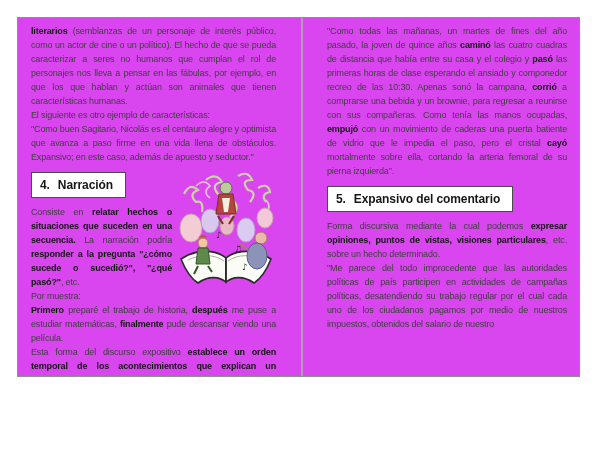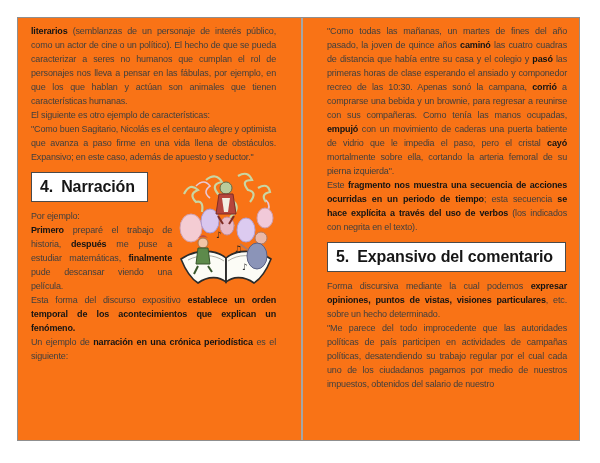--- a/index.html
+++ b/index.html
@@ -1,36 +1,36 @@
 <!DOCTYPE html>
 <html><head>
 <meta charset="utf-8">
 <style>
   html,body{margin:0;padding:0;}
   body{
     width:600px;height:463px;background:#ffffff;position:relative;
     font-family:"Liberation Sans",sans-serif;overflow:hidden;
   }
   .frame{
-    position:absolute;left:17px;top:17px;width:563px;height:424px;
-    border:1px solid #8f8f8f;display:flex;box-sizing:border-box;background:#f97316;gap:13px;
+    position:absolute;left:17px;top:17px;width:563px;height:360px;
+    border:1px solid #8f8f8f;display:flex;box-sizing:border-box;background:#d946ef;gap:13px;
   }
   .col{box-sizing:border-box;overflow:hidden;}
   .col-left{width:270px;padding:6px 12px 6px 13px;}
   .col-right{flex:1;padding:6px 12px 6px 11px;}
   .divider{width:2px;background:#a6a6a6;flex:0 0 auto;}
   p{
     margin:0;font-size:9px;letter-spacing:-0.15px;line-height:14px;
     text-align:justify;color:#3f3f3f;
   }
   p b{color:#141414;}
   .heading-wrap{margin:8px 0 7px 0;}
   .heading-box{
     display:inline-block;border:1px solid #4a4a4a;background:#fff;
-    padding:5px 12px 5px 8px;font-weight:bold;font-size:16px;color:#161616;
+    padding:5px 12px 5px 8px;font-weight:bold;font-size:12px;color:#161616;
     letter-spacing:-0.1px;
   }
   .heading-box .num{margin-right:8px;}
   .illustration{
     float:right;width:100px;height:122px;margin:2px 0 2px 4px;
   }
   .illustration svg{display:block;width:100%;height:100%;}
 </style>
 </head>
 <body>
@@ -100,31 +100,31 @@
           <text x="58" y="86">♫</text>
           <text x="66" y="104">♪</text>
         </g>
       </svg>
     </div>
 
     <div class="heading-wrap">
       <span class="heading-box"><span class="num">4.</span><span>Narración</span></span>
     </div>
 
-    <p>Por ejemplo:</p>
+    <p>Consiste en <b>relatar hechos o situaciones que suceden en una secuencia.</b> La narración podría <b>responder a la pregunta "¿cómo sucede o sucedió?", "¿qué pasó?"</b>, etc.</p>
+    <p>Por muestra:</p>
     <p><b>Primero</b> preparé el trabajo de historia, <b>después</b> me puse a estudiar matemáticas, <b>finalmente</b> pude descansar viendo una película.</p>
     <p>Esta forma del discurso expositivo <b>establece un orden temporal de los acontecimientos que explican un fenómeno.</b></p>
     <p>Un ejemplo de <b>narración en una crónica periodística</b> es el siguiente:</p>
   </div>
 
   <div class="divider"></div>
 
   <div class="col col-right">
     <p>"Como todas las mañanas, un martes de fines del año pasado, la joven de quince años <b>caminó</b> las cuatro cuadras de distancia que había entre su casa y el colegio y <b>pasó</b> las primeras horas de clase esperando el ansiado y componedor recreo de las 10:30. Apenas sonó la campana, <b>corrió</b> a comprarse una bebida y un brownie, para regresar a reunirse con sus compañeras. Como tenía las manos ocupadas, <b>empujó</b> con un movimiento de caderas una puerta batiente de vidrio que le impedia el paso, pero el cristal <b>cayó</b> mortalmente sobre ella, cortando la arteria femoral de su pierna izquierda".</p>
-    <p>Este <b>fragmento nos muestra una secuencia de acciones ocurridas en un periodo de tiempo</b>; esta secuencia <b>se hace explícita a través del uso de verbos</b> (los indicados con negrita en el texto).</p>
 
     <div class="heading-wrap">
       <span class="heading-box"><span class="num">5.</span><span>Expansivo del comentario</span></span>
     </div>
 
     <p>Forma discursiva mediante la cual podemos <b>expresar opiniones, puntos de vistas, visiones particulares</b>, etc. sobre un hecho determinado.</p>
     <p>"Me parece del todo improcedente que las autoridades políticas de país participen en actividades de campañas políticas, desatendiendo su trabajo regular por el cual cada uno de los ciudadanos pagamos por medio de nuestros impuestos, obtenidos del salario de nuestro</p>
   </div>
 
 </div>

